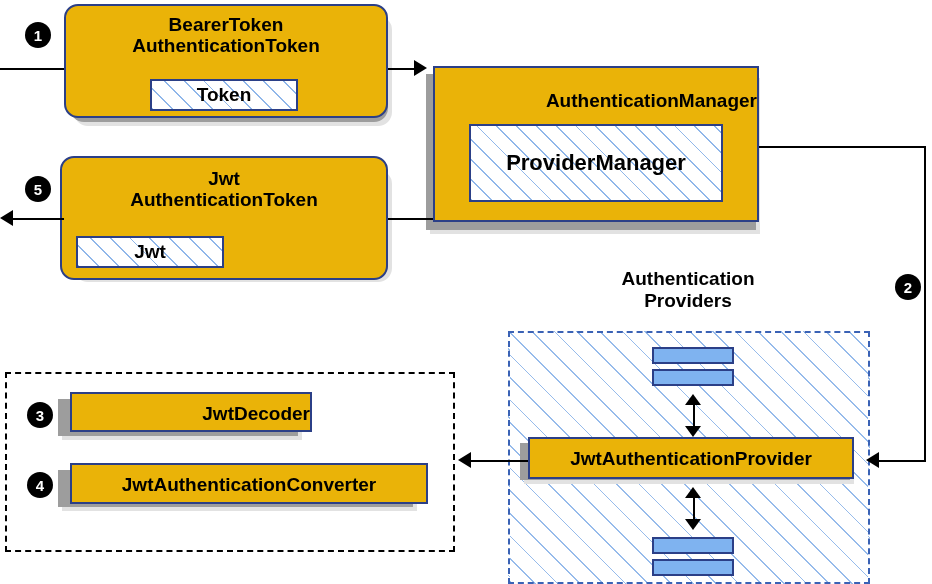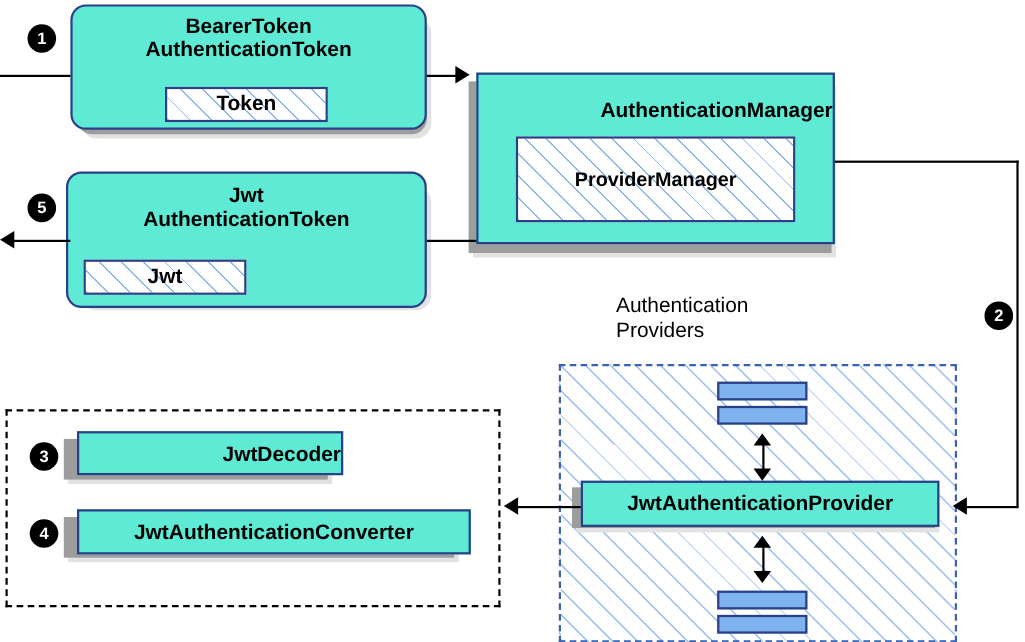--- a/index.html
+++ b/index.html
@@ -13,21 +13,21 @@
     width:932px;
     height:584px;
     overflow:hidden;
     background:#ffffff;
   }
   .abs{position:absolute;}
 
   
   .card{
     position:absolute;
-    background:#5eead4;
+    background:#eab308;
     border:2px solid #2B3F87;
     box-sizing:border-box;
     z-index:5;
   }
   .card.rounded{border-radius:14px;}
   .card-shadow{
     position:absolute;
     background:#9d9d9d;
     z-index:3;
   }
@@ -118,22 +118,22 @@
   .hline{position:absolute;height:0;border-top:2px solid #000;z-index:10;}
   .vline{position:absolute;width:0;border-left:2px solid #000;z-index:10;}
   .arrow{position:absolute;width:0;height:0;z-index:11;}
   .arrow-right{border-left:13px solid #000;border-top:8px solid transparent;border-bottom:8px solid transparent;}
   .arrow-left{border-right:13px solid #000;border-top:8px solid transparent;border-bottom:8px solid transparent;}
   .arrow-up{border-bottom:11px solid #000;border-left:8px solid transparent;border-right:8px solid transparent;}
   .arrow-down{border-top:11px solid #000;border-left:8px solid transparent;border-right:8px solid transparent;}
 
   .group-label{
     position:absolute;
-    text-align:left;
-    font-weight:normal;
+    text-align:center;
+    font-weight:bold;
     color:#000;
     line-height:1.15;
     white-space:pre-line;
     z-index:8;
   }
 </style>
 </head>
 <body>
 
 <div id="stage">
@@ -151,21 +151,21 @@
   <div class="hline" style="left:0px;top:68px;width:64px;"></div>
 
   <div class="hline" style="left:388px;top:68px;width:32px;"></div>
   <div class="arrow arrow-right" style="left:414px;top:60px;"></div>
 
   <div class="card-shadow2 abs" style="left:430px;top:78px;width:330px;height:156px;"></div>
   <div class="card-shadow abs" style="left:426px;top:74px;width:330px;height:156px;"></div>
   <div class="card" style="left:433px;top:66px;width:326px;height:156px;">
     <div class="card-title" style="top:22px;font-size:19px;text-align:right;">AuthenticationManager</div>
   </div>
-  <div class="hatch" style="left:469px;top:124px;width:254px;height:78px;font-size:18px;">ProviderManager</div>
+  <div class="hatch" style="left:469px;top:124px;width:254px;height:78px;font-size:22px;">ProviderManager</div>
 
   <div class="card-shadow2 rounded abs" style="left:74px;top:170px;width:318px;height:112px;"></div>
   <div class="card-shadow rounded abs" style="left:70px;top:166px;width:318px;height:112px;"></div>
   <div class="card rounded" style="left:60px;top:156px;width:328px;height:124px;">
     <div class="card-title" style="top:10px;font-size:19px;">Jwt
 AuthenticationToken</div>
   </div>
   <div class="hatch" style="left:76px;top:236px;width:148px;height:32px;font-size:19px;">Jwt</div>
 
   <div class="badge" style="left:26px;top:177px;">5</div>

